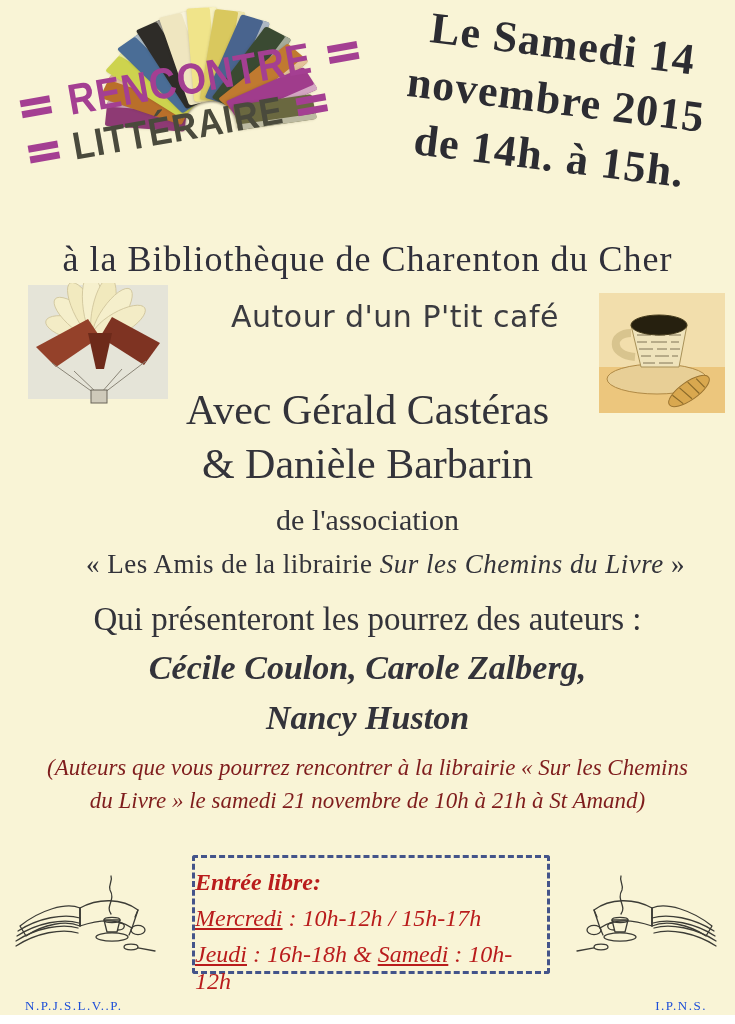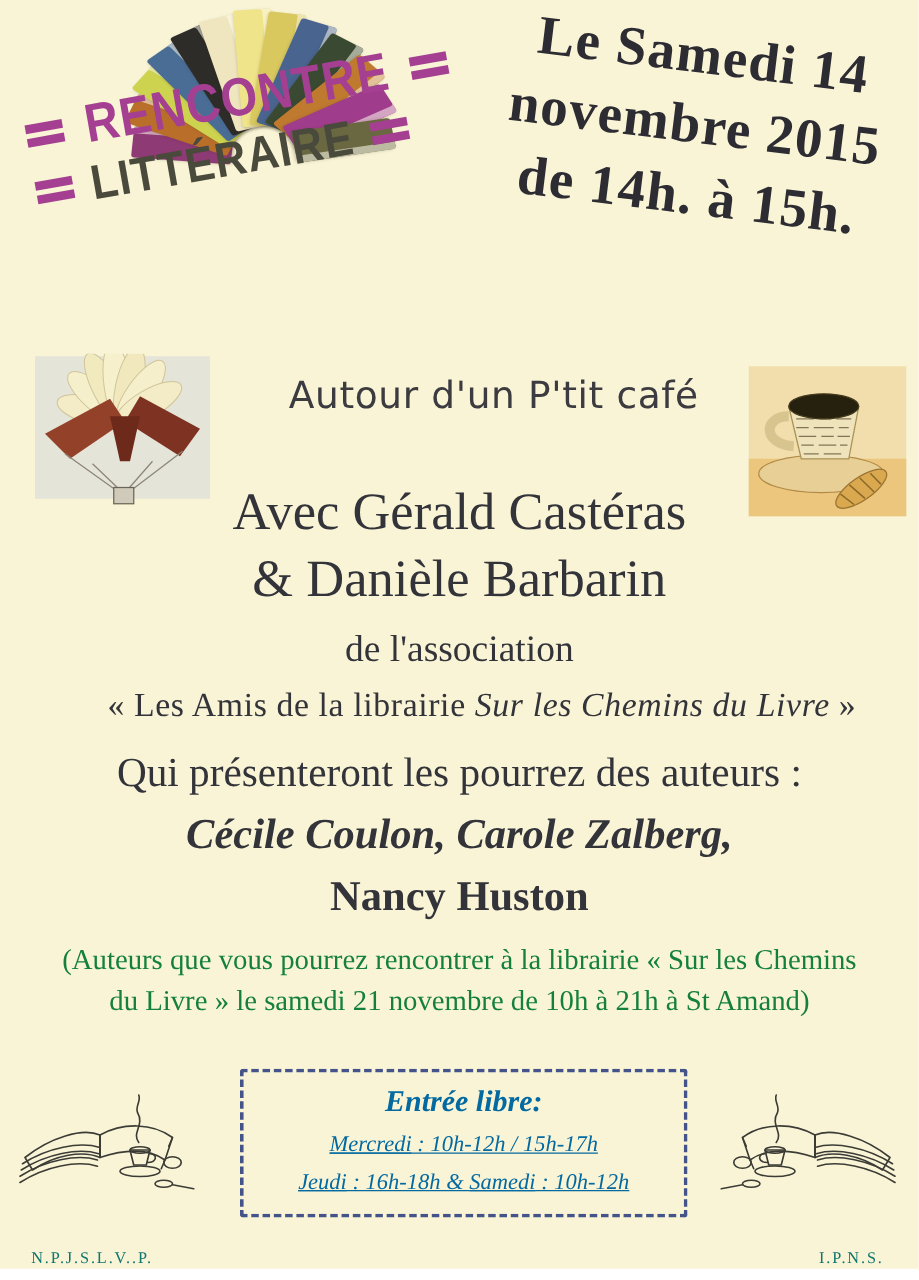--- a/index.html
+++ b/index.html
@@ -37,40 +37,40 @@
   .venue{top:238px; font-size:36px; letter-spacing:1px; color:#2f2f3a;}
   .subtitle{position:absolute; left:70px; right:15px; top:299px; text-align:center;
             font-family:"DejaVu Sans", sans-serif; font-size:30px;
             letter-spacing:.5px; color:#3b3b40;}
   .guest1{top:386px; font-size:42px;}
   .guest2{top:440px; font-size:42px;}
   .assoc-intro{top:503px; font-size:30px;}
   .assoc-line{top:549px; font-size:27px; letter-spacing:.5px;margin-left:36px;}
   .present-intro{top:601px; font-size:33px;}
   .authors1{top:649px; font-size:34px; font-weight:bold; font-style:italic;}
-  .authors2{top:699px; font-size:34px; font-weight:bold; }
-  .note{top:752px; font-size:23px; line-height:1.42; color:#15803d;}
+  .authors2{top:699px; font-size:34px; font-weight:bold; font-style:italic;}
+  .note{top:752px; font-size:23px; font-style:italic; line-height:1.42; color:#7f1d1d;}
 
   
   .illus-left{position:absolute; left:22px; top:283px; width:152px; height:128px;}
   .illus-right{position:absolute; left:597px; top:287px; width:133px; height:133px;}
 
   
   .schedule-box{position:absolute; left:192px; top:855px; width:358px; height:119px;
                 box-sizing:border-box; border:3px dashed #44548a; border-radius:3px;
-                text-align:center; color:#0369a1; padding-top:11px;}
+                color:#b91c1c; padding-top:11px;}
   .sched-title{font-weight:bold; font-style:italic; font-size:24px;}
-  .sched-line{font-style:italic; font-size:18px; margin-top:9px;text-decoration:underline;}
+  .sched-line{font-style:italic; font-size:24px; margin-top:9px;}
   .u{text-decoration:underline;}
 
   
   .corner{position:absolute; top:870px; width:152px; height:98px;}
   .corner.cleft{left:8px;}
   .corner.cright{left:572px; transform:scaleX(-1);}
-  .footer-note{position:absolute; top:998px; font-size:13px; letter-spacing:1.5px; color:#0f766e;}
+  .footer-note{position:absolute; top:998px; font-size:13px; letter-spacing:1.5px; color:#1d4ed8;}
   .fleft{left:25px;} .fright{right:28px;}
   .bottom-strip{position:absolute; left:0; right:0; bottom:0; height:9px; background:#ffffff;}
 </style>
 </head>
 <body>
 
 <div class="page">
 
   <div class="logo">
     <div class="book-fan">
@@ -101,20 +101,21 @@
       </div>
     </div>
   </div>
 
   <div class="date-block">
     <div>Le Samedi 14</div>
     <div>novembre 2015</div>
     <div>de 14h. à 15h.</div>
   </div>
 
+  <div class="center venue">à la Bibliothèque de Charenton du Cher</div>
 
   <svg class="illus-left" viewBox="0 0 152 128">
     <rect x="6" y="2" width="140" height="114" fill="#e9e7dc"></rect>
     <rect x="6" y="2" width="140" height="114" fill="#dfe0d2" opacity=".4"></rect>
     <g>
       <g transform="translate(76,52)">
         <ellipse rx="11" ry="30" transform="rotate(-75) translate(0,-24)" fill="#f3ecc6" stroke="#cfc49a" stroke-width="0.8"></ellipse>
         <ellipse rx="11" ry="31" transform="rotate(-50) translate(0,-25)" fill="#f5efcb" stroke="#cfc49a" stroke-width="0.8"></ellipse>
         <ellipse rx="11" ry="33" transform="rotate(-28) translate(0,-26)" fill="#f2eabf" stroke="#cfc49a" stroke-width="0.8"></ellipse>
         <ellipse rx="11" ry="34" transform="rotate(-8) translate(0,-27)" fill="#f6f0cd" stroke="#cfc49a" stroke-width="0.8"></ellipse>

